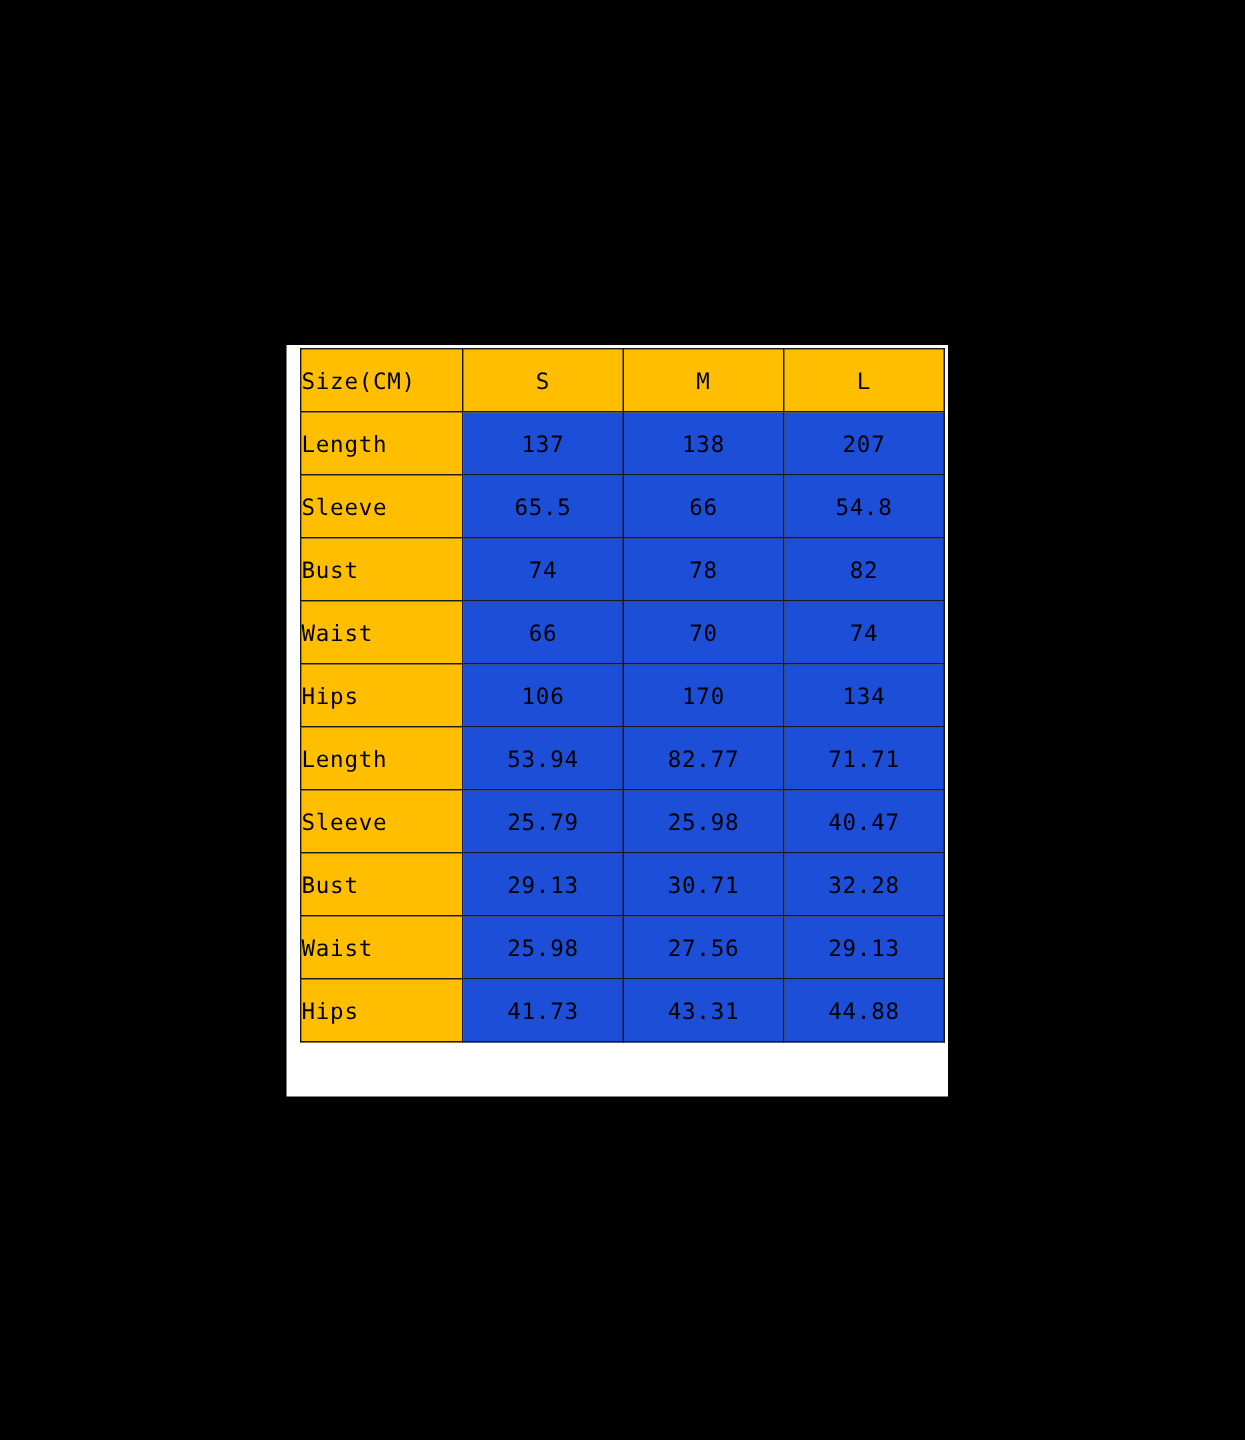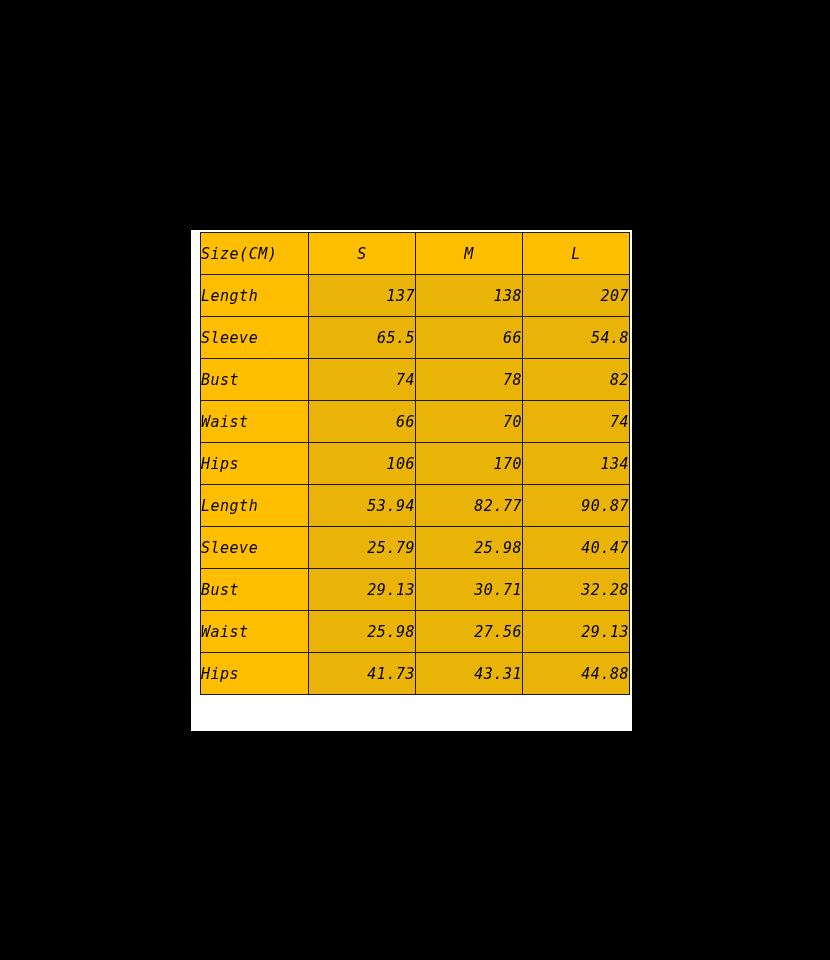--- a/index.html
+++ b/index.html
@@ -11,21 +11,20 @@
     overflow: hidden;
   }
   body {
     font-family: "DejaVu Sans Mono", "Liberation Mono", monospace;
   }
   #canvas {
     position: relative;
     width: 830px;
     height: 960px;
     background: #000000;
-    font-style: italic;
   }
   
   #paper {
     position: absolute;
     left: 191px;
     top: 230px;
     width: 441px;
     height: 501px;
     background: #ffffff;
   }
@@ -52,22 +51,22 @@
   td.label-cell {
     background: #FFBF00;
     text-align: left;
     padding-left: 4px;
   }
   td.head-cell {
     background: #FFBF00;
     text-align: center;
   }
   td.data-cell {
-    background: #eab308;
-    text-align: right;
+    background: #1d4ed8;
+    text-align: center;
   }
 </style>
 </head>
 <body>
 
 <div id="canvas">
 
   <div id="paper"></div>
 
   <table id="size-chart-table">
@@ -119,21 +118,21 @@
         <td class="data-cell">106</td>
         <td class="data-cell">170</td>
         <td class="data-cell">134</td>
       </tr>
 
 
       <tr>
         <td class="label-cell">Length</td>
         <td class="data-cell">53.94</td>
         <td class="data-cell">82.77</td>
-        <td class="data-cell">90.87</td>
+        <td class="data-cell">71.71</td>
       </tr>
 
       <tr>
         <td class="label-cell">Sleeve</td>
         <td class="data-cell">25.79</td>
         <td class="data-cell">25.98</td>
         <td class="data-cell">40.47</td>
       </tr>
 
       <tr>

